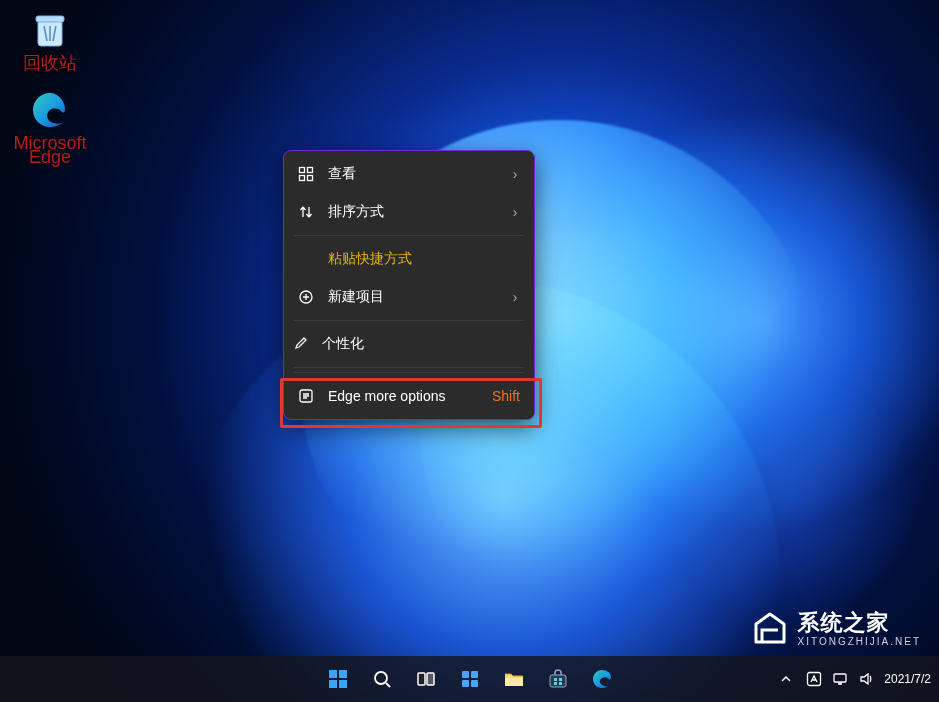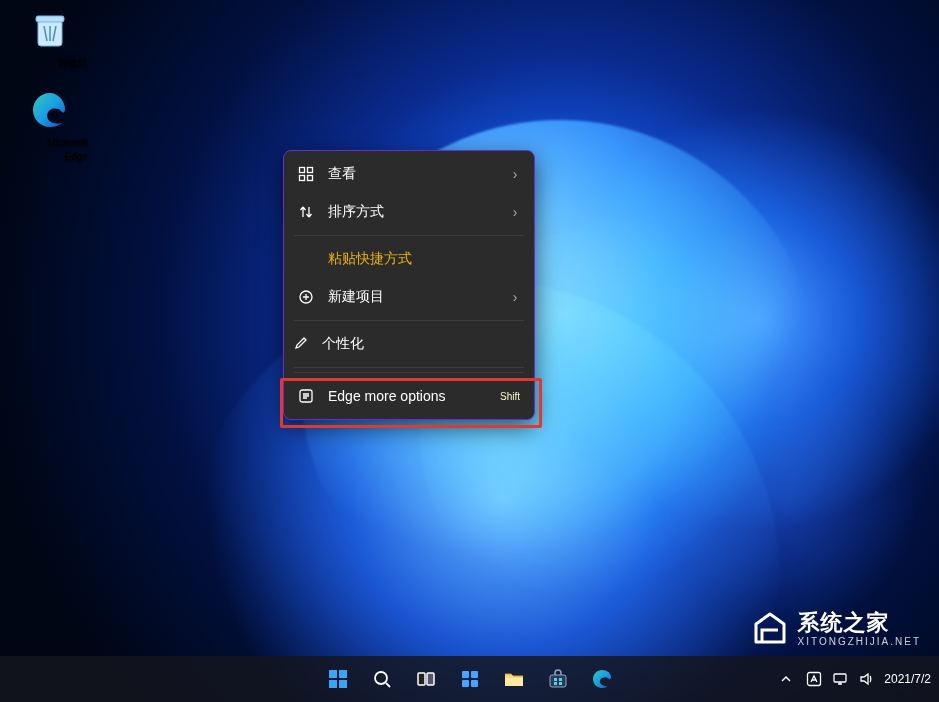--- a/index.html
+++ b/index.html
@@ -19,32 +19,32 @@
   .p3{width:480px;height:480px;left:520px;top:80px;
       background:radial-gradient(circle at 50% 50%, #3b7dff 0%, #103aa8 30%, rgba(0,0,0,0) 62%);
       transform:rotate(40deg);}
   .p4{width:600px;height:600px;left:180px;top:280px;
       background:radial-gradient(circle at 60% 40%, #5aa2ff 0%, #153fb3 30%, rgba(0,0,0,0) 58%);
       transform:rotate(-30deg);}
   .p5{width:300px;height:300px;left:640px;top:350px;
       background:radial-gradient(circle at 50% 50%, #0c1c56 0%, rgba(0,0,0,0) 60%);}
   
   .desktop-icons{position:absolute;left:12px;top:8px;width:80px;}
-  .dicon{width:76px;text-align:right;color:#000000;font-size:10px;line-height:14px;margin-bottom:18px;cursor:pointer;}
+  .dicon{width:76px;text-align:center;color:#b91c1c;font-size:18px;line-height:14px;margin-bottom:18px;cursor:pointer;}
   .dicon .ic{width:44px;height:44px;margin:0 auto 4px;display:flex;align-items:center;justify-content:center;}
   .dicon .lbl{text-shadow:0 1px 2px #000;}
   
   .ctx{position:absolute;left:283px;top:150px;width:250px;background:#2b2b2b;border:1px solid #6d28d9;border-radius:8px;box-shadow:0 8px 24px rgba(0,0,0,.6);padding:4px 0;color:#fff;font-size:14px;}
   .ctx .item{display:flex;align-items:center;height:38px;padding:0 14px;gap:14px;}
   .ctx .item.enabled{cursor:pointer;}
   .ctx .item.disabled{color:#eab308;}
   .ctx .sep{height:1px;background:#3d3d3d;margin:4px 10px;}
   .ctx .ic{width:16px;height:16px;flex:0 0 16px;display:flex;align-items:center;justify-content:center;}
   .ctx .txt{flex:1 1 auto;}
-  .ctx .accel{flex:0 0 auto;color:#fef9c3;font-size:10px;}
+  .ctx .accel{flex:0 0 auto;color:#f97316;font-size:14px;}
   .ctx .chev{width:10px;text-align:center;color:#aaa;}
   .highlight{position:absolute;border:3px solid #e03a2f;border-radius:2px;pointer-events:none;}
   
   .taskbar{position:absolute;left:0;right:0;bottom:0;height:46px;background:rgba(20,22,30,.82);backdrop-filter:blur(4px);display:flex;align-items:center;padding-left:17px;}
   .taskbar .center{position:absolute;left:50%;transform:translateX(-50%);display:flex;gap:6px;}
   .tbtn{width:38px;height:38px;border-radius:4px;display:flex;align-items:center;justify-content:center;cursor:pointer;}
   .tray{position:absolute;right:8px;display:flex;align-items:center;gap:10px;color:#fff;font-size:12px;}
   .tray .datetime{text-align:right;line-height:14px;}
   .tray .ticon{width:16px;height:16px;display:flex;align-items:center;justify-content:center;}
   .tray .chevup{width:20px;height:20px;display:flex;align-items:center;justify-content:center;cursor:pointer;}

